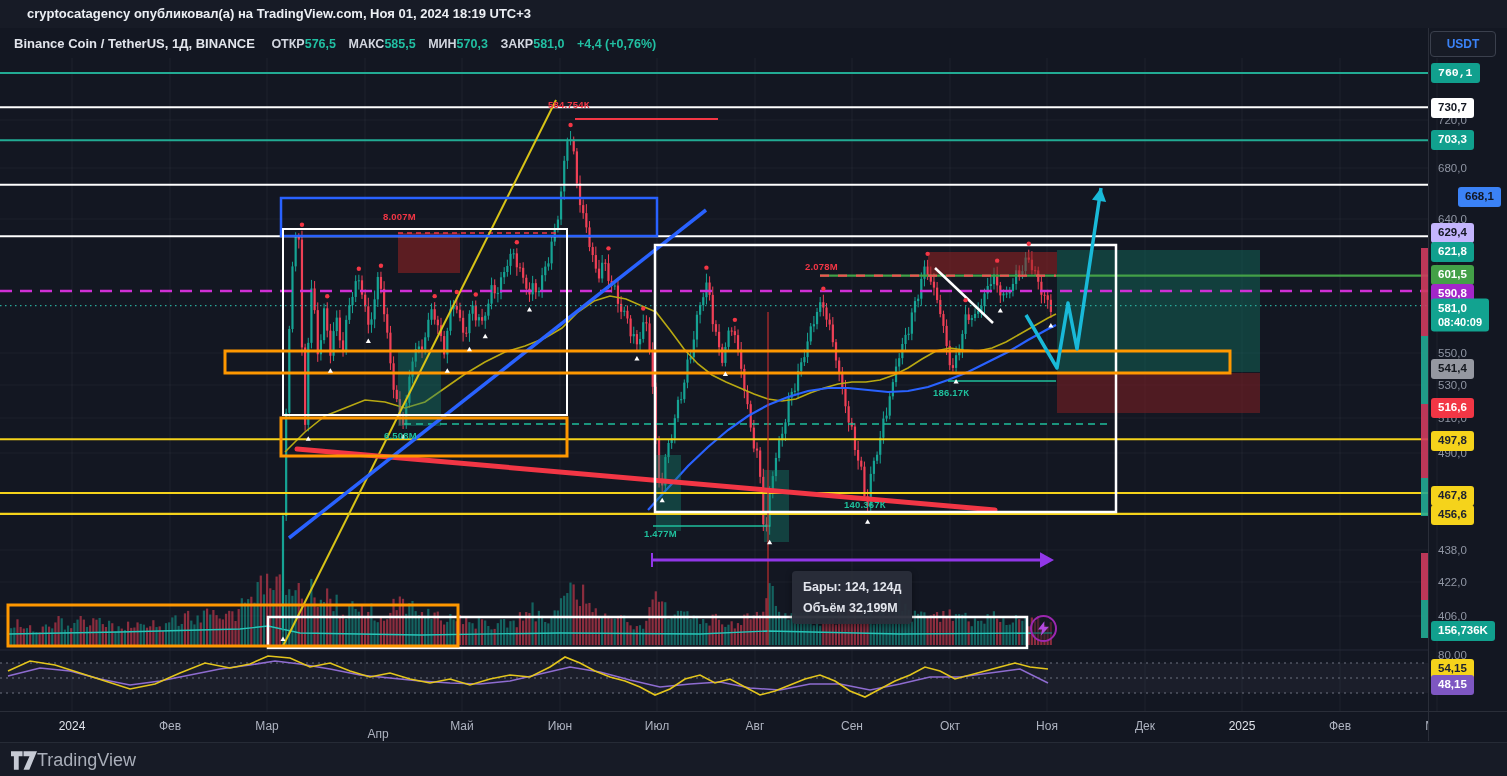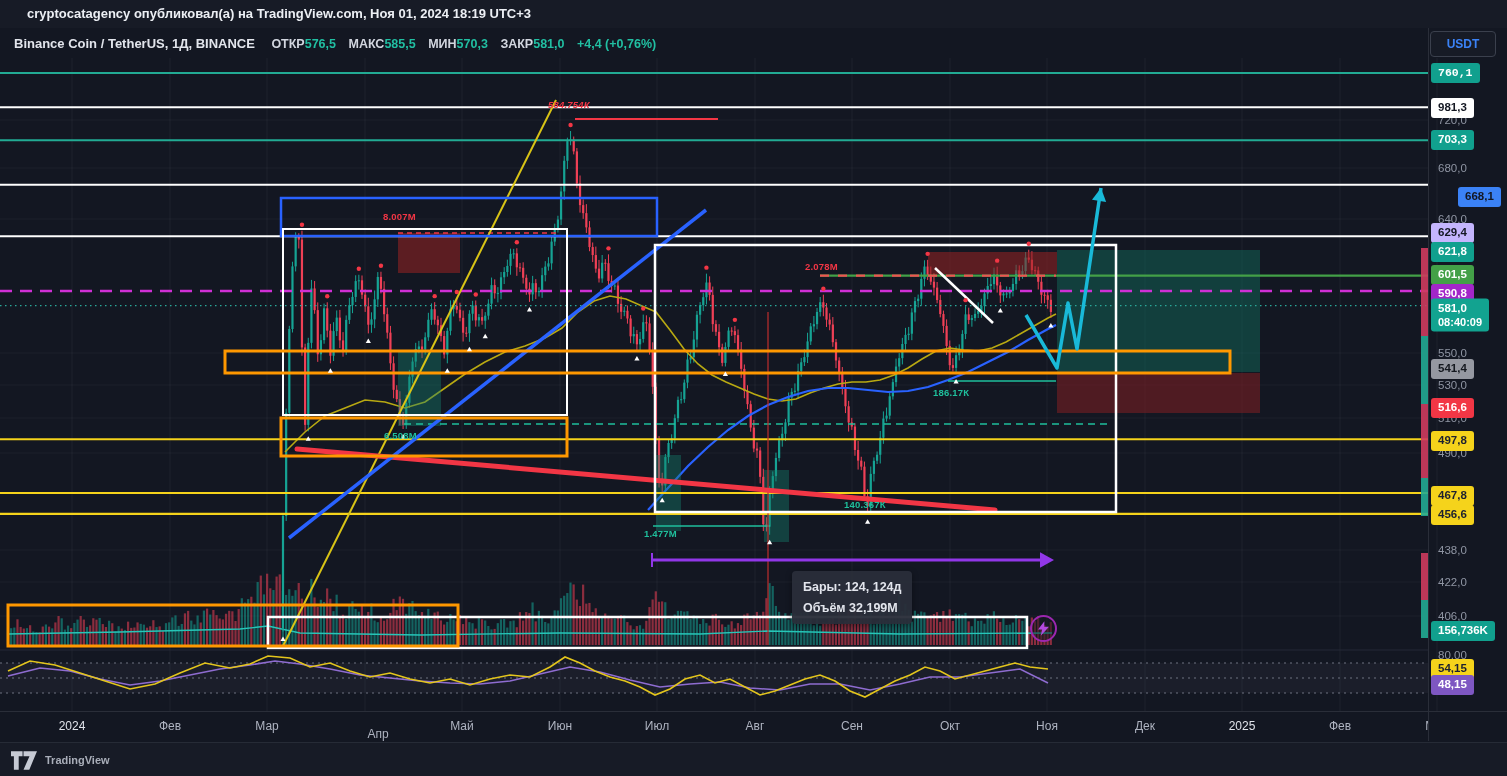--- a/index.html
+++ b/index.html
@@ -19,21 +19,21 @@
   .badge .sub{font-weight:600;font-size:11px;}
   #timeaxis{position:absolute;left:0;top:712px;width:1428px;height:29px;overflow:hidden;z-index:3;}
   .tlabel{position:absolute;top:7px;transform:translateX(-50%);font-size:12px;color:#aeb3c0;}
   .tlabel.major{color:#e0e3ea;}
   #dlabels{position:absolute;left:0;top:0;z-index:3;pointer-events:none;}
   .dlabel{position:absolute;font-size:9.5px;font-weight:600;letter-spacing:0.2px;}
   .tooltip{position:absolute;left:792px;top:571px;background:rgba(42,46,57,0.96);border-radius:4px;padding:6px 11px;color:#e2e5ec;font-size:12.5px;font-weight:700;line-height:1.65;z-index:9;box-shadow:0 2px 6px rgba(0,0,0,0.4);}
   .bolt{position:absolute;left:1030px;top:615px;width:23px;height:23px;border:2px solid #9c27b0;border-radius:50%;z-index:7;display:flex;align-items:center;justify-content:center;background:rgba(19,23,34,0.5);}
   .footer{position:absolute;left:0;top:742px;width:100%;height:34px;background:#171b26;border-top:1px solid #262b36;display:flex;align-items:center;z-index:8;}
   .footer svg{margin-left:11px;}
-  .brand{color:#a9aeb9;font-size:11px;font-weight:700;margin-left:8px;}
+  .brand{color:#a9aeb9;font-size:18px;font-weight:400;margin-left:0;}
 </style>
 </head>
 <body>
 
 <div id="app">
   <div class="sharebar">
     <span>cryptocatagency опубликовал(а) на TradingView.com, Ноя 01, 2024 18:19 UTC+3</span>
   </div>
 
   <svg id="plot" width="1507" height="776">
@@ -1015,21 +1015,21 @@
       <div class="tick" style="top: 418px;">510,0</div>
       <div class="tick" style="top: 453px;">490,0</div>
       <div class="tick" style="top: 550px;">438,0</div>
       <div class="tick" style="top: 582px;">422,0</div>
       <div class="tick" style="top: 616px;">406,0</div>
       <div class="tick" style="top: 655px;">80,00</div>
       <div class="badge" style="top: 73px; background: rgb(17, 160, 142); color: rgb(255, 255, 255); font-family: Liberation Mono, monospace;">
         <div>760,1</div>
       </div>
       <div class="badge" style="top: 108px; background: rgb(255, 255, 255); color: rgb(19, 23, 34);">
-        <div>981,3</div>
+        <div>730,7</div>
       </div>
       <div class="badge" style="top: 140px; background: rgb(17, 160, 142); color: rgb(255, 255, 255);">
         <div>703,3</div>
       </div>
       <div class="badge" style="top: 197px; background: #3b82f6; color: rgb(19, 23, 34); margin-left: 27px;">
         <div>668,1</div>
       </div>
       <div class="badge" style="top: 233px; background: #c4b5fd; color: rgb(19, 23, 34);">
         <div>629,4</div>
       </div>
@@ -1082,21 +1082,21 @@
       <div class="tlabel" style="left: 755px;">Авг</div>
       <div class="tlabel" style="left: 852px;">Сен</div>
       <div class="tlabel" style="left: 950px;">Окт</div>
       <div class="tlabel" style="left: 1047px;">Ноя</div>
       <div class="tlabel" style="left: 1145px;">Дек</div>
       <div class="tlabel major" style="left: 1242px;">2025</div>
       <div class="tlabel" style="left: 1340px;">Фев</div>
       <div class="tlabel" style="left: 1437px;">Мар</div>
     </div>
   <div id="dlabels">
-      <div class="dlabel" style="left: 548px; top: 99px; color: rgb(242, 54, 69); font-style: italic;">584.754К</div>
+      <div class="dlabel" style="left: 548px; top: 99px; color: rgb(242, 54, 69);">584.754К</div>
       <div class="dlabel" style="left: 383px; top: 211px; color: rgb(242, 54, 69);">8.007М</div>
       <div class="dlabel" style="left: 805px; top: 261px; color: rgb(242, 54, 69);">2.078М</div>
       <div class="dlabel" style="left: 933px; top: 387px; color: rgb(31, 191, 156);">186.17К</div>
       <div class="dlabel" style="left: 384px; top: 430px; color: rgb(31, 191, 156);">6.508М</div>
       <div class="dlabel" style="left: 644px; top: 528px; color: rgb(31, 191, 156);">1.477М</div>
       <div class="dlabel" style="left: 844px; top: 499px; color: rgb(31, 191, 156);">140.367К</div>
     </div>
 
   <div class="tooltip">
     <div>Бары: 124, 124д</div>

